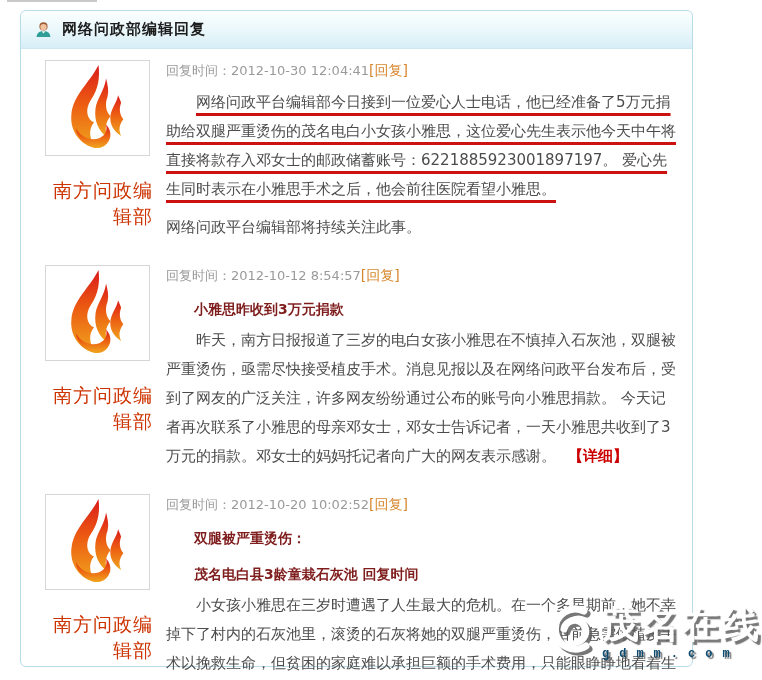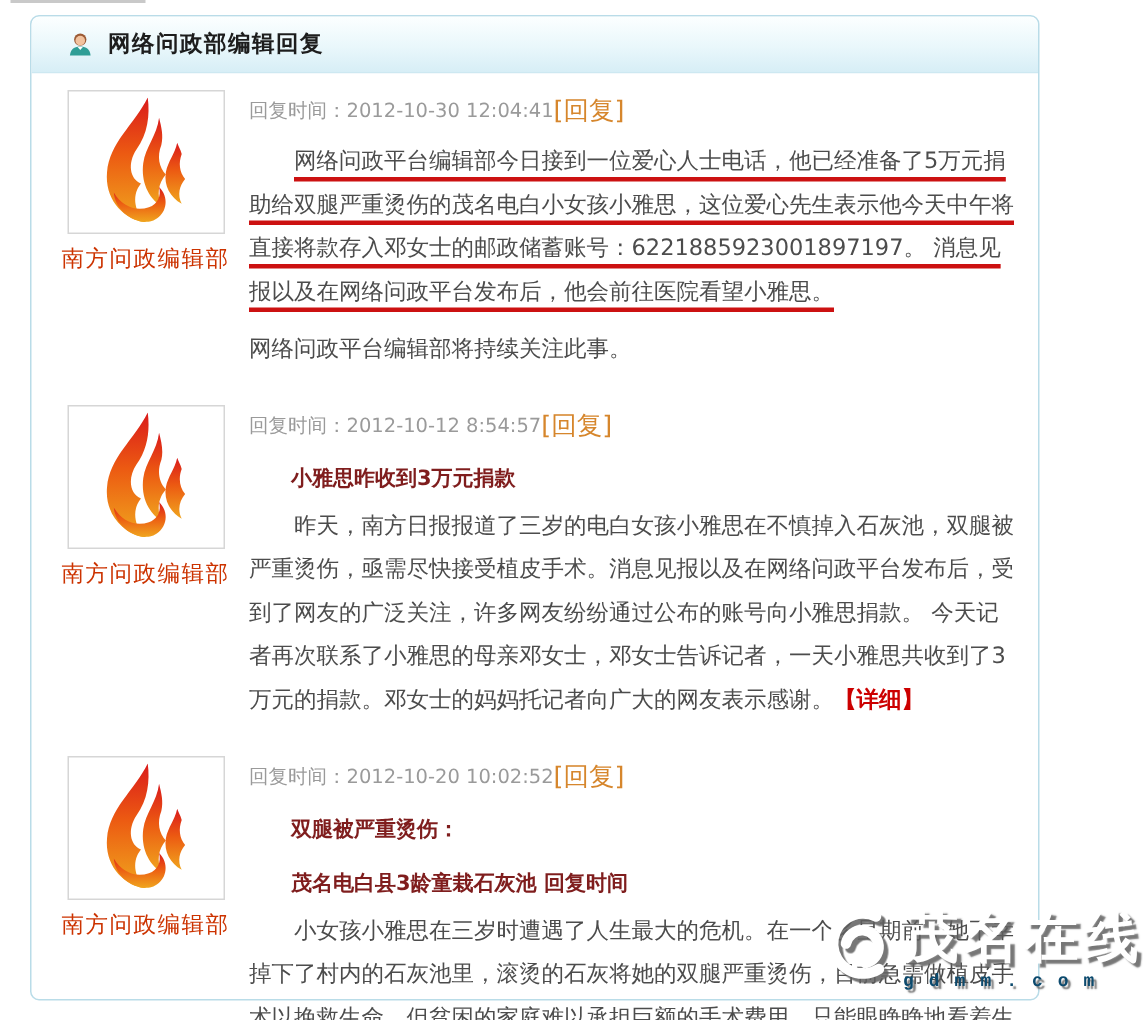--- a/index.html
+++ b/index.html
@@ -10,47 +10,47 @@
   }
   .top-edge{position:absolute;left:7px;top:0;width:90px;height:2px;background:#c9c9c9;}
   .panel{
     position:absolute;left:20px;top:10px;width:673px;height:657px;
     border:1px solid #b9dce8;border-radius:6px;background:#fff;box-sizing:border-box;
   }
   .panel-header{
     height:37px;border-bottom:1px solid #cde8f1;
     background:linear-gradient(#fcffff, #e9f7fb 55%, #d7eef6);
     border-radius:6px 6px 0 0;
-    display:flex;align-items:center;gap:9px;padding:0 23px;
+    display:flex;align-items:center;gap:9px;padding:0 13px;
   }
   .panel-title{font-weight:bold;font-size:15px;color:#1d1d1d;letter-spacing:1px;}
   .avatar{width:19px;height:19px;flex:0 0 19px;}
   .posts{padding:11px 12px 0 20px;}
   .post{display:flex;gap:13px;margin-bottom:14px;}
   .logo-col{width:112px;flex:0 0 112px;text-align:center;}
   .logo-box{
     width:103px;height:94px;border:1px solid #d6d6d6;background:#fff;margin:0 auto;
     display:flex;align-items:center;justify-content:center;
   }
-  .logo-label{margin-top:7px;color:#cc3300;font-size:15px;letter-spacing:1px;text-align:right;}
+  .logo-label{margin-top:22px;color:#cc3300;font-size:19px;letter-spacing:1px;text-align:right;}
   .content-col{flex:1;min-width:0;padding-right:1px;}
   .meta{display:flex;justify-content:flex-start;align-items:center;
         color:#9a9a9a;font-size:13px;margin:2px 0 8px;}
-  .reply-link{color:#d6862c;cursor:pointer;text-decoration:none;font-size:17px;}
+  .reply-link{color:#d6862c;cursor:pointer;text-decoration:none;font-size:14px;}
   .para{font-size:15px;line-height:29px;color:#4c4c4c;margin:0 0 9px;}
   .indent{text-indent:2em;}
   .hl{
     text-decoration:underline;
     text-decoration-color:#cc1111;
     text-decoration-thickness:3px;
     text-underline-offset:6px;
   }
   .post-title{font-size:14px;font-weight:bold;color:#7f1d1d;margin:13px 0 5px;
               text-indent:2em;line-height:23px;}
-  .detail{color:#cc0000;font-weight:bold;cursor:pointer;}
+  .detail{color:#cc0000;font-weight:bold;cursor:pointer;margin-left:12px;}
   .watermark{
     position:absolute;right:0px;bottom:16px;
     display:flex;align-items:center;gap:6px;
   }
   .wm-swirl{filter:drop-shadow(3px 3px 0 rgba(95,95,95,0.85));}
   .wm-text{display:flex;flex-direction:column;line-height:1;}
   .wm-cn{
     font-family:"DejaVu Serif","Liberation Serif",serif;
     font-size:37px;font-weight:bold;color:#fff;letter-spacing:3px;
     text-shadow:3px 3px 1px rgba(95,95,95,0.85);
@@ -105,21 +105,21 @@
             </g>
           </svg>
         </div>
         <div class="logo-label">南方问政编辑部</div>
       </div>
       <div class="content-col">
         <div class="meta">
           <span><span>回复时间：</span><span>2012-10-30 12:04:41</span></span>
           <a class="reply-link">[回复]</a>
         </div>
-        <p class="para indent hl">网络问政平台编辑部今日接到一位爱心人士电话，他已经准备了5万元捐助给双腿严重烫伤的茂名电白小女孩小雅思，这位爱心先生表示他今天中午将直接将款存入邓女士的邮政储蓄账号：6221885923001897197。 消息见报以及在网络问政平台发布后，他会前往医院看望小雅思。</p>
+        <p class="para indent hl">网络问政平台编辑部今日接到一位爱心人士电话，他已经准备了5万元捐助给双腿严重烫伤的茂名电白小女孩小雅思，这位爱心先生表示他今天中午将直接将款存入邓女士的邮政储蓄账号：6221885923001897197。 爱心先生同时表示在小雅思手术之后，他会前往医院看望小雅思。</p>
         <p class="para">网络问政平台编辑部将持续关注此事。</p>
       </div>
     </div>
 
     <div class="post">
       <div class="logo-col">
         <div class="logo-box">
           <svg width="78" height="86" viewBox="0 0 100 114">
             <g fill="url(#flameGrad)">
               <path d="M52,0 C40,24 18,40 16,66 C14,88 28,106 48,110 C40,98 38,86 46,76 C36,72 34,58 42,46 C52,32 54,16 52,0 Z"></path>

